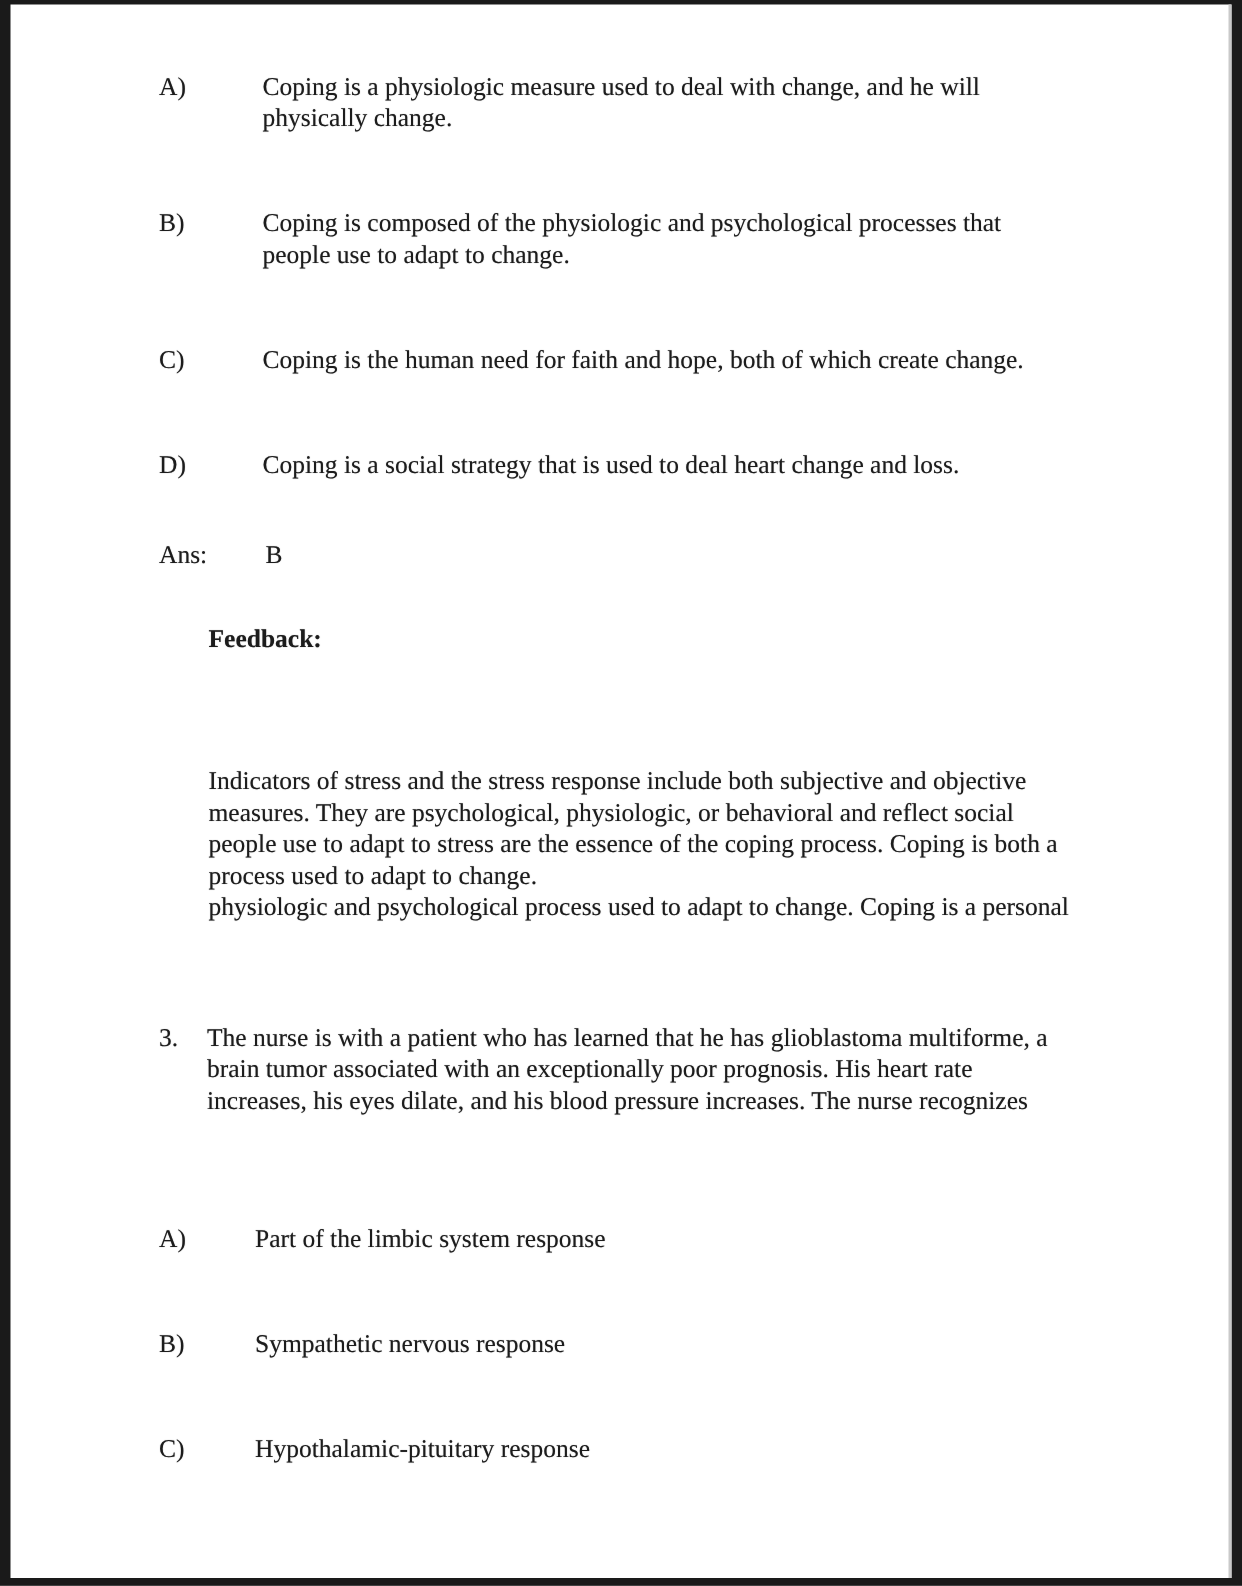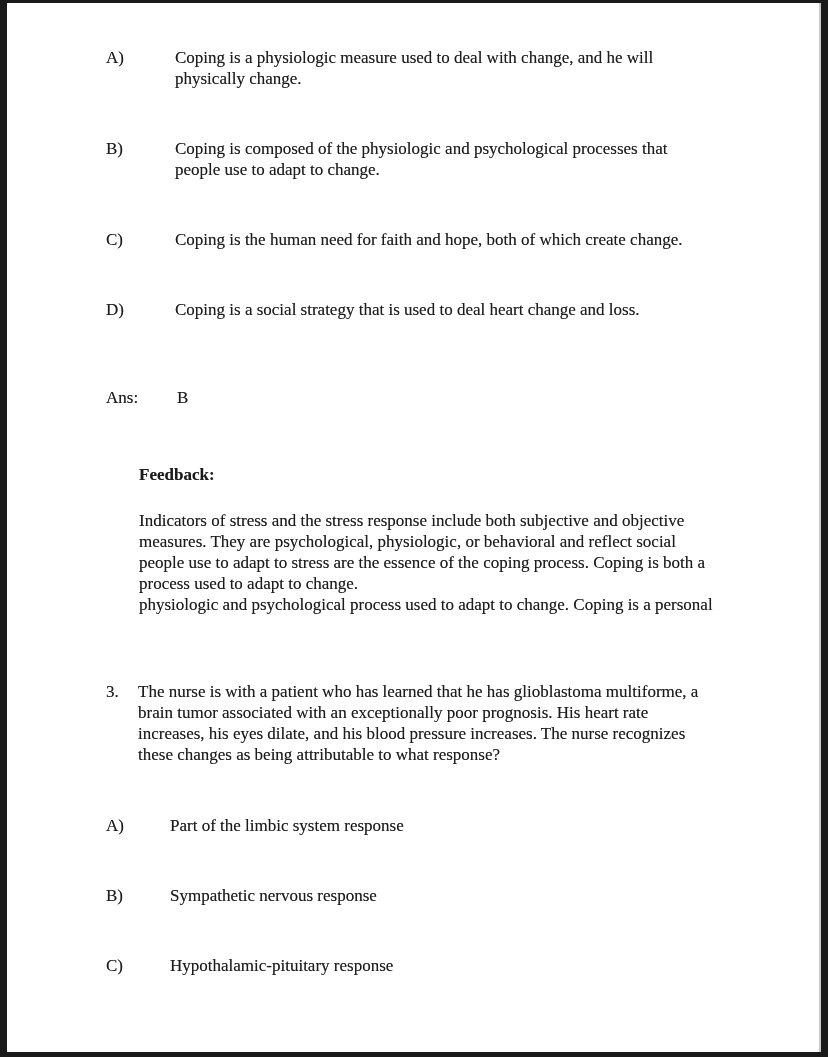--- a/index.html
+++ b/index.html
@@ -70,42 +70,41 @@
       </div>
     </div>
 
     <div class="block" style="top:296px">
       <span class="letter">D)</span>
       <div class="opt-text">
         <div class="line">Coping is a social strategy that is used to deal heart change and loss.</div>
       </div>
     </div>
 
-    <div class="block" style="top:384px">
+    <div class="block" style="top:356px">
       <span class="letter">Ans:</span>
       <div class="ans-val">B</div>
     </div>
 
-    <div class="fb bold" style="top:461px">Feedback:</div>
+    <div class="fb bold" style="top:412px">Feedback:</div>
 
     <div class="fb" style="top:507px">
       <div class="line">Indicators of stress and the stress response include both subjective and objective</div>
       <div class="line">measures. They are psychological, physiologic, or behavioral and reflect social</div>
       <div class="line">people use to adapt to stress are the essence of the coping process. Coping is both a</div>
       <div class="line">process used to adapt to change.</div>
       <div class="line">physiologic and psychological process used to adapt to change. Coping is a personal</div>
     </div>
 
     <div class="block" style="top:678px">
       <span class="q-num">3.</span>
       <div class="q-text">
         <div class="line">The nurse is with a patient who has learned that he has glioblastoma multiforme, a</div>
         <div class="line">brain tumor associated with an exceptionally poor prognosis. His heart rate</div>
         <div class="line">increases, his eyes dilate, and his blood pressure increases. The nurse recognizes</div>
-        <div class="line">these changes as being attributable to what response?</div>
       </div>
     </div>
 
     <div class="block" style="top:812px">
       <span class="letter">A)</span>
       <div class="opt-text3">
         <div class="line">Part of the limbic system response</div>
       </div>
     </div>
 

